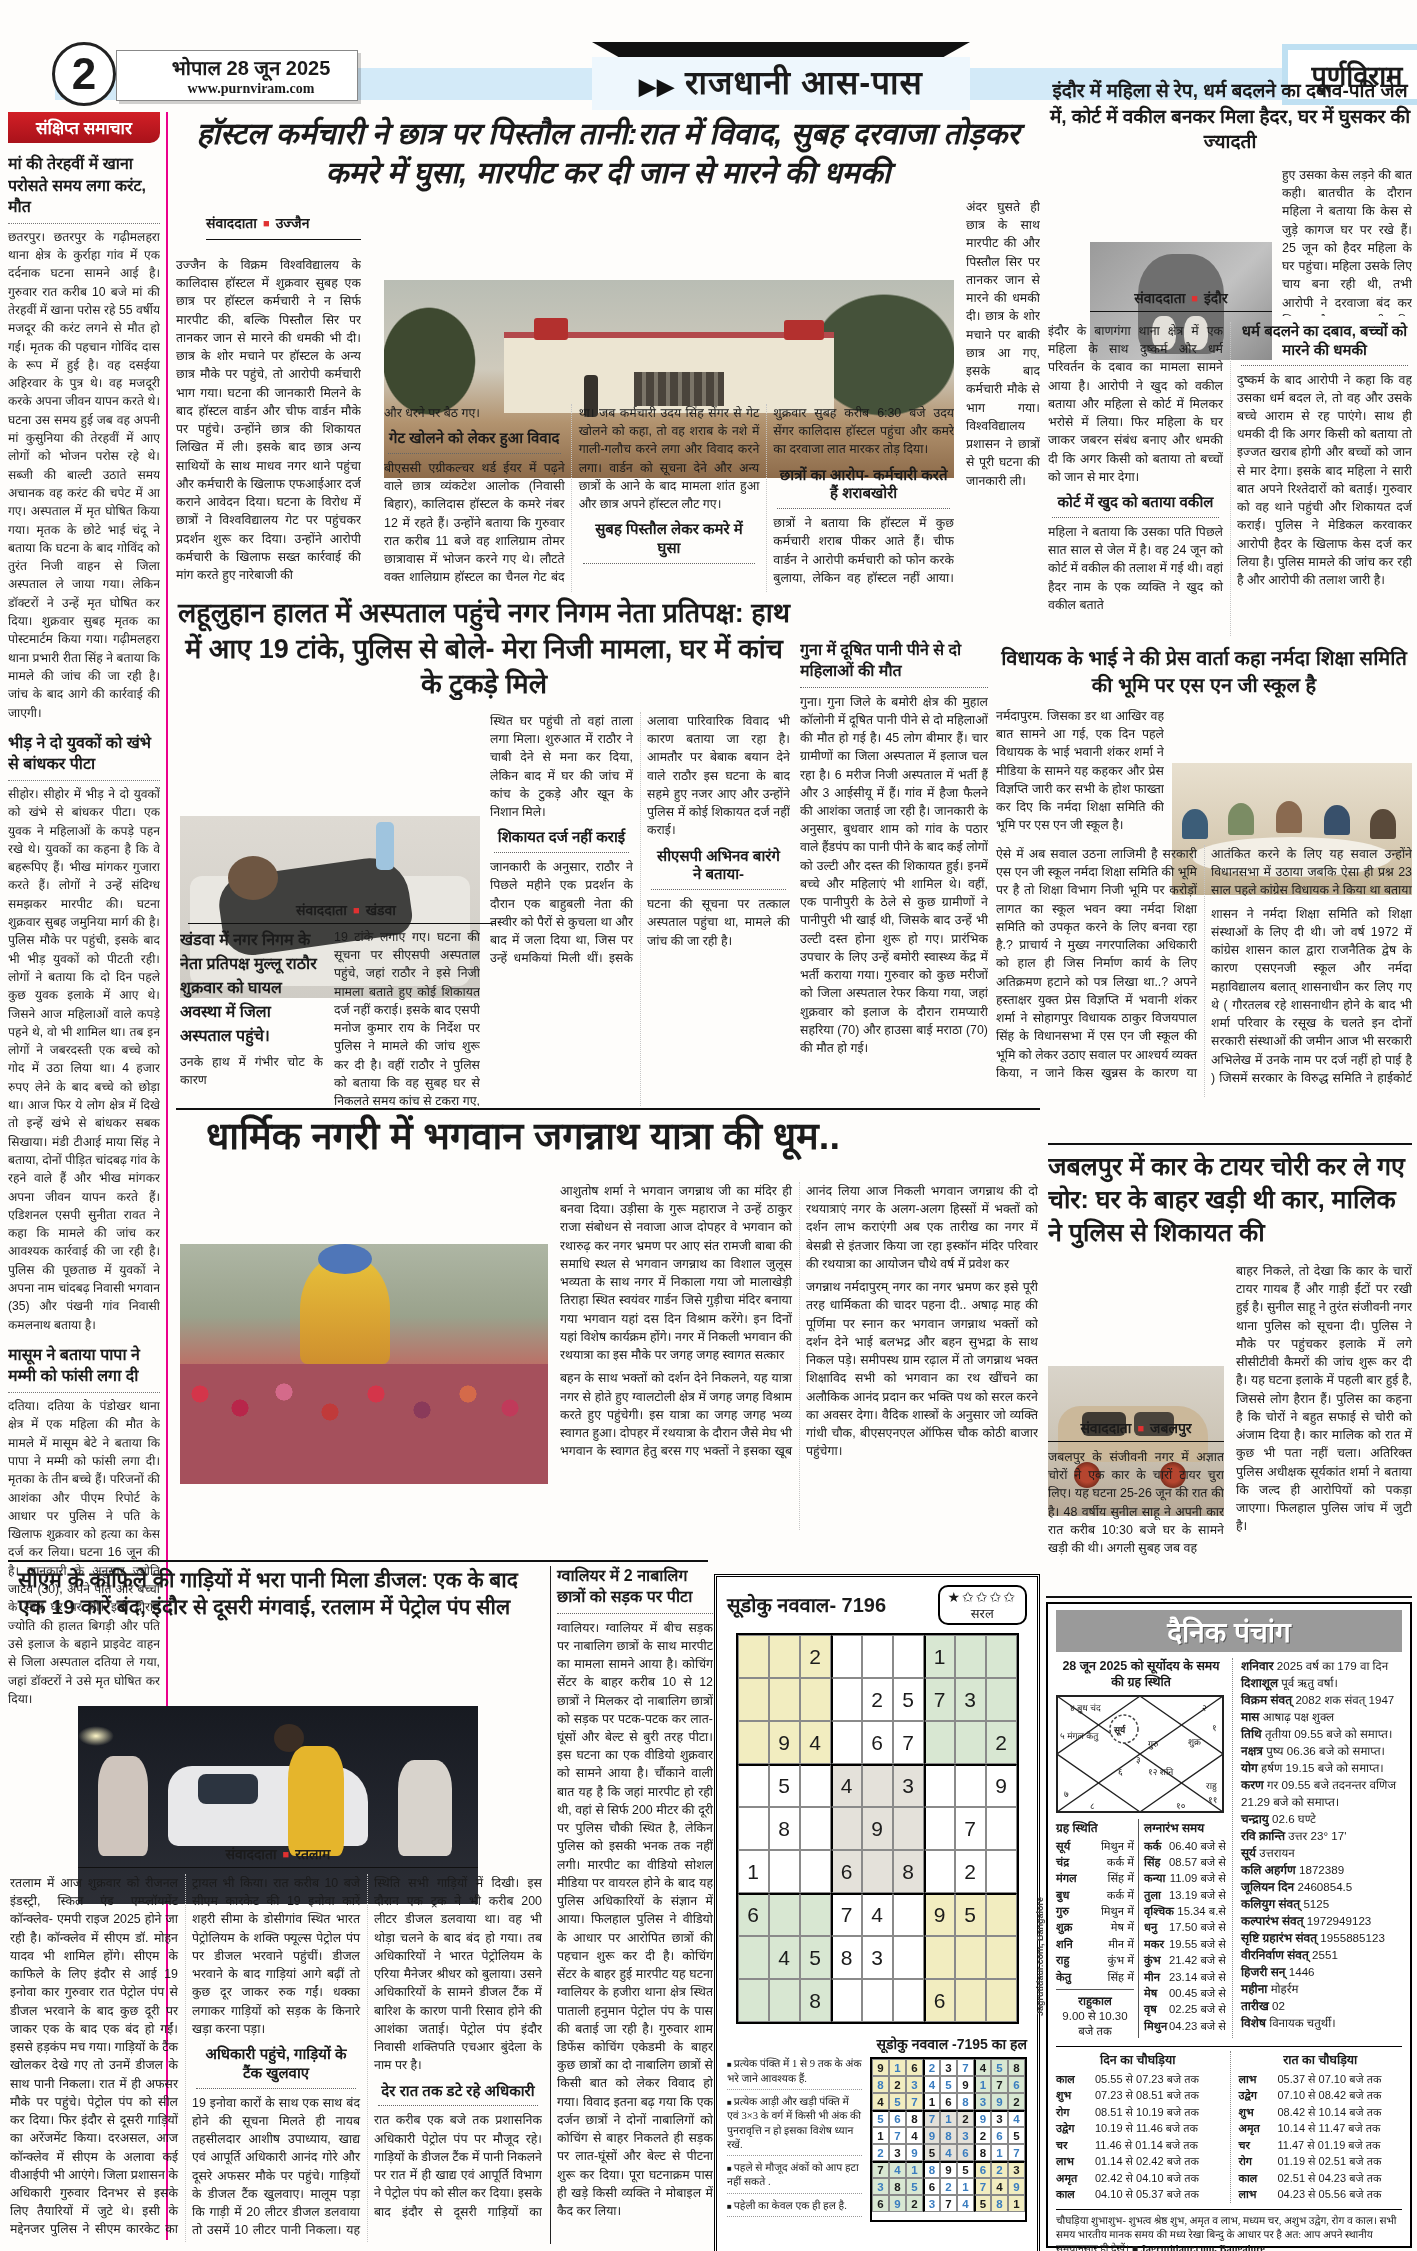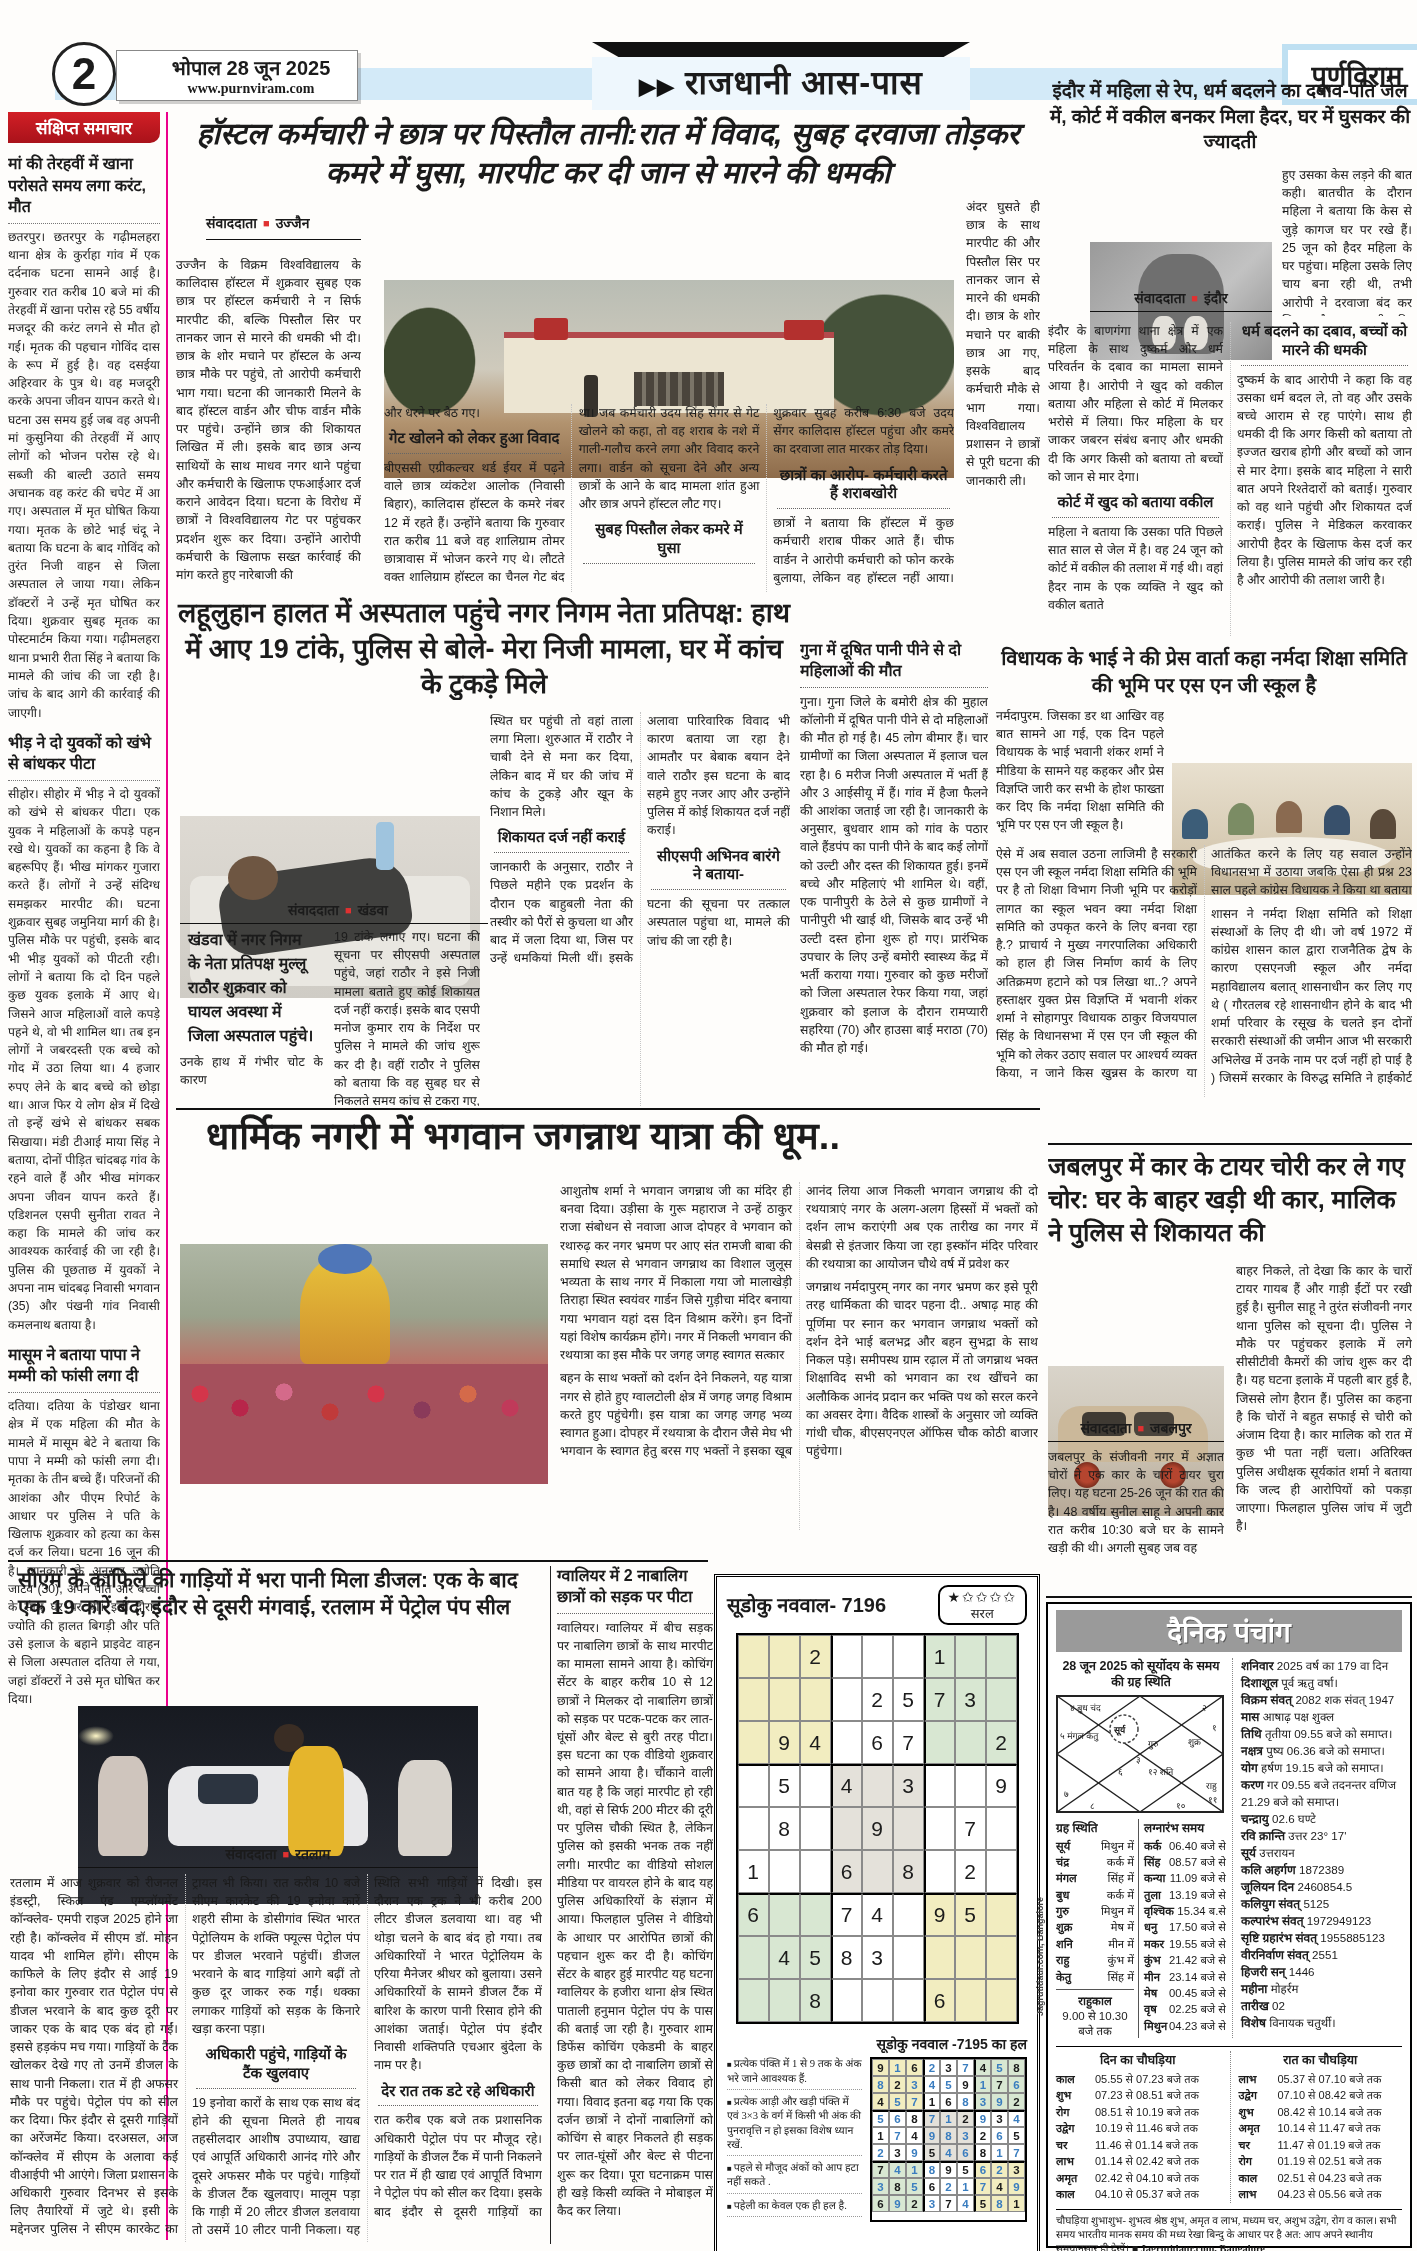--- a/index.html
+++ b/index.html
@@ -17,21 +17,21 @@
   .datebox .d2{font-weight:bold;font-size:14px;font-family:"Liberation Serif",serif;}
   .banner{text-align:center;}
   .banner-top{height:15px;background:#111;clip-path:polygon(0 0,100% 0,93% 100%,7% 100%);}
   .banner-txt{background:#eef7fd;font-size:33px;font-weight:bold;padding:2px 0 6px;letter-spacing:1px;}
   .arrows::before{content:"▶▶";color:#111;font-size:22px;margin-right:10px;}
   .masthead{border:6px solid #bfe0f2;background:#fff;font-size:27px;font-weight:bold;
             padding:6px 10px;text-align:center;}
   
   .body{font-size:12.4px;line-height:1.47;text-align:justify;overflow:hidden;}
   .bp{margin:0 0 5px;}
-  .body-lead{font-weight:bold;font-size:16px;line-height:1.5;margin:0 8px 5px;}
+  .body-lead{font-weight:bold;font-size:16px;line-height:1.5;margin:0 0 5px;}
   .sh{font-weight:bold;text-align:center;font-size:15px;line-height:1.25;margin:7px 4px 5px;
       border-bottom:1px dotted #666;padding-bottom:5px;break-inside:avoid;}
   .cols2{columns:2;column-gap:14px;column-rule:1px dotted #c5c5c5;}
   .cols3{columns:3;column-gap:14px;column-rule:1px dotted #c5c5c5;}
   .byl{font-weight:bold;font-size:14px;border-bottom:1.5px solid #111;padding:3px 0 7px;}
   .byl-c{font-weight:bold;font-size:14px;text-align:center;padding:4px 0;}
   .sq::before{content:"■";color:#e03131;font-size:11px;margin:0 6px;position:relative;top:-1px;}
   .rule{background:#111;height:2px;}
   h1,h2,h3,h4{margin:0;}
   .h-xl{font-size:30px;line-height:1.3;font-weight:bold;text-align:center;}
@@ -181,21 +181,21 @@
   </div>
 
   <div class="abs" style="left:176px;top:596px;width:616px;height:510px;">
     <h2 class="h-lg" style="height:104px;overflow:hidden;font-size:27px;">लहूलुहान हालत में अस्पताल पहुंचे नगर निगम नेता प्रतिपक्ष: हाथ में आए 19 टांके, पुलिस से बोले- मेरा निजी मामला, घर में कांच के टुकड़े मिले</h2>
     <div class="abs ph" style="left:4px;top:116px;width:300px;height:182px;background:linear-gradient(#dedad3,#cfccc5);">
       <div class="el" style="left:10px;top:60px;width:280px;height:110px;background:#e9e7e1;border-radius:12px;"></div>
       <div class="el" style="left:40px;top:50px;width:190px;height:80px;background:#40403e;border-radius:30px 40px 20px 30px;transform:rotate(-8deg);"></div>
       <div class="el" style="left:48px;top:40px;width:50px;height:44px;background:#6e5642;border-radius:50%;"></div>
       <div class="el" style="left:196px;top:6px;width:18px;height:48px;background:#9fc4de;border-radius:5px;"></div>
     </div>
-    <div class="abs byl-c" style="left:4px;top:300px;width:300px;border-bottom:1.5px solid #111;padding-left:8px;">
+    <div class="abs byl-c" style="left:12px;top:300px;width:300px;border-bottom:1.5px solid #111;padding-left:8px;">
       <span>संवाददाता</span><span class="sq"></span><span>खंडवा</span>
     </div>
     <div class="abs" style="left:4px;top:332px;width:143px;height:178px;overflow:hidden;">
       <p class="body-lead">खंडवा में नगर निगम के नेता प्रतिपक्ष मुल्लू राठौर शुक्रवार को घायल अवस्था में जिला अस्पताल पहुंचे।</p>
       <p class="body bp">उनके हाथ में गंभीर चोट के कारण</p>
     </div>
     <div class="abs body" style="left:158px;top:332px;width:146px;height:178px;">19 टांके लगाए गए। घटना की सूचना पर सीएसपी अस्पताल पहुंचे, जहां राठौर ने इसे निजी मामला बताते हुए कोई शिकायत दर्ज नहीं कराई। इसके बाद एसपी मनोज कुमार राय के निर्देश पर पुलिस ने मामले की जांच शुरू कर दी है। वहीं राठौर ने पुलिस को बताया कि वह सुबह घर से निकलते समय कांच से टकरा गए, जिससे हाथ और सिर में चोट आई। पुलिस जब उनके इंदिरा चौक</div>
     <div class="abs body cols2" style="left:314px;top:116px;width:300px;height:394px;">
         <p class="bp">स्थित घर पहुंची तो वहां ताला लगा मिला। शुरुआत में राठौर ने चाबी देने से मना कर दिया, लेकिन बाद में घर की जांच में कांच के टुकड़े और खून के निशान मिले।</p>
         <h4 class="sh">शिकायत दर्ज नहीं कराई</h4>

